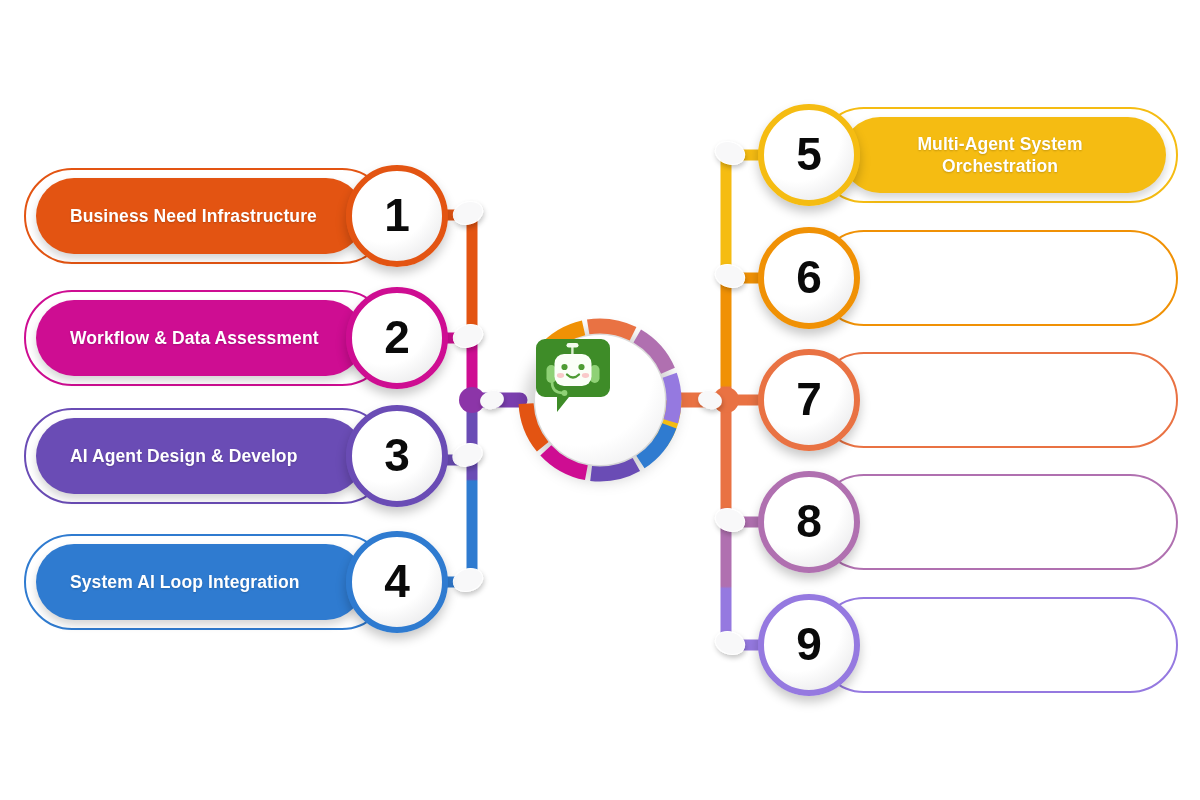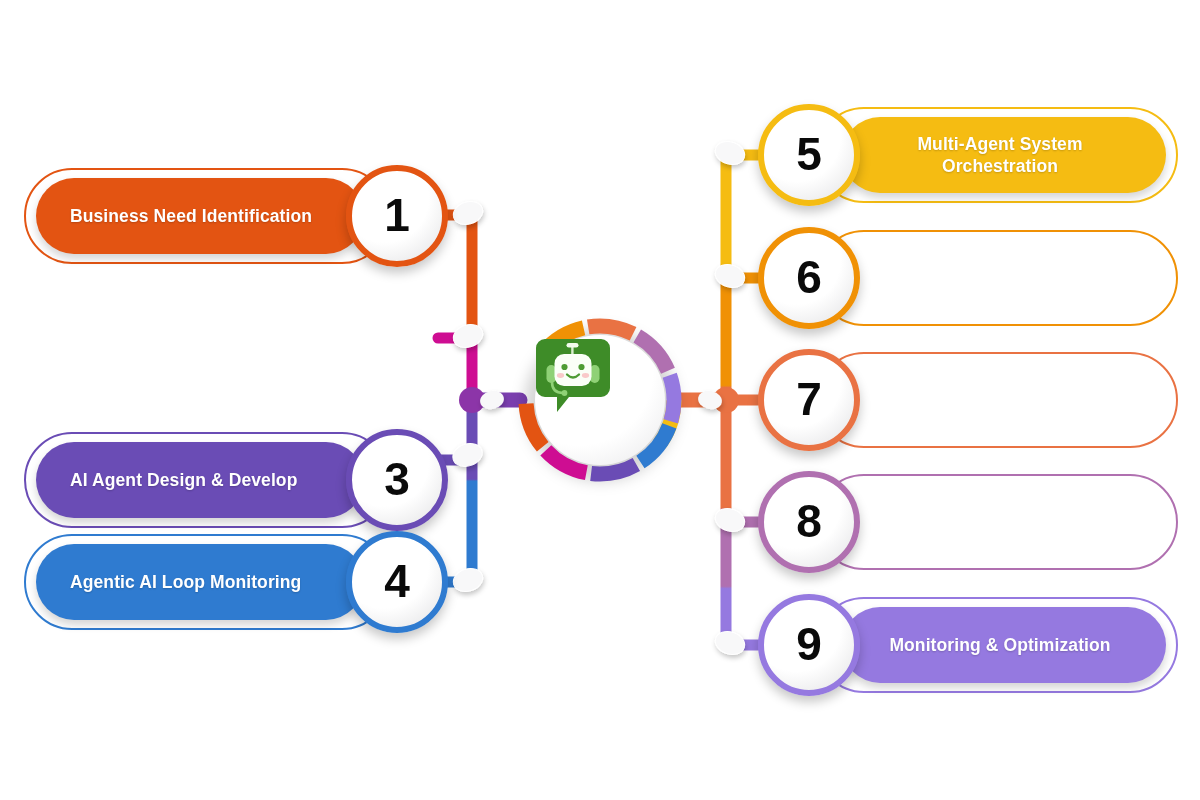--- a/index.html
+++ b/index.html
@@ -206,42 +206,51 @@
       <ellipse cx="730" cy="276" rx="15" ry="11" fill="#f8f8f9" stroke="#ffffff" stroke-width="1" transform="rotate(18 730 276)"></ellipse>
       <ellipse cx="730" cy="520" rx="15" ry="11" fill="#f8f8f9" stroke="#ffffff" stroke-width="1" transform="rotate(18 730 520)"></ellipse>
       <ellipse cx="730" cy="643" rx="15" ry="11" fill="#f8f8f9" stroke="#ffffff" stroke-width="1" transform="rotate(18 730 643)"></ellipse>
       <ellipse cx="710" cy="400" rx="12" ry="9" fill="#f8f8f9" transform="rotate(12 710 400)"></ellipse>
     </g>
   </svg>
 
   <div class="card left" style="top:168px; color:#E35412;">
     <div class="pill-outline"></div>
     <div class="pill">
-      <div class="pill-label">Business Need Identification</div>
+      <div class="pill-label">Business Need Infrastructure</div>
     </div>
     <div class="num-bubble">
       <span>1</span>
     </div>
   </div>
 
-
-  <div class="card left" style="top:432px; color:#6A4CB5;">
+  <div class="card left" style="top:290px; color:#CE0D92;">
+    <div class="pill-outline"></div>
+    <div class="pill">
+      <div class="pill-label">Workflow &amp; Data Assessment</div>
+    </div>
+    <div class="num-bubble">
+      <span>2</span>
+    </div>
+  </div>
+
+  <div class="card left" style="top:408px; color:#6A4CB5;">
     <div class="pill-outline"></div>
     <div class="pill">
       <div class="pill-label">AI Agent Design &amp; Develop</div>
     </div>
     <div class="num-bubble">
       <span>3</span>
     </div>
   </div>
 
   <div class="card left" style="top:534px; color:#2F7BD0;">
     <div class="pill-outline"></div>
     <div class="pill">
-      <div class="pill-label">Agentic AI Loop Monitoring</div>
+      <div class="pill-label">System AI Loop Integration</div>
     </div>
     <div class="num-bubble">
       <span>4</span>
     </div>
   </div>
 
   <div class="card right" style="top:107px; color:#F5BC12;">
     <div class="pill-outline"></div>
     <div class="pill">
       <div class="pill-label">Multi-Agent System Orchestration</div>
@@ -267,23 +276,20 @@
 
   <div class="card right" style="top:474px; color:#B070B0;">
     <div class="pill-outline"></div>
     <div class="num-bubble">
       <span>8</span>
     </div>
   </div>
 
   <div class="card right" style="top:597px; color:#9579E0;">
     <div class="pill-outline"></div>
-    <div class="pill">
-      <div class="pill-label">Monitoring &amp; Optimization</div>
-    </div>
     <div class="num-bubble">
       <span>9</span>
     </div>
   </div>
 
   <div id="hub">
     <div class="hub-shadow"></div>
     <svg width="164" height="164" viewBox="0 0 164 164">
       <g fill="none" stroke-width="15" stroke-linecap="butt">
 

